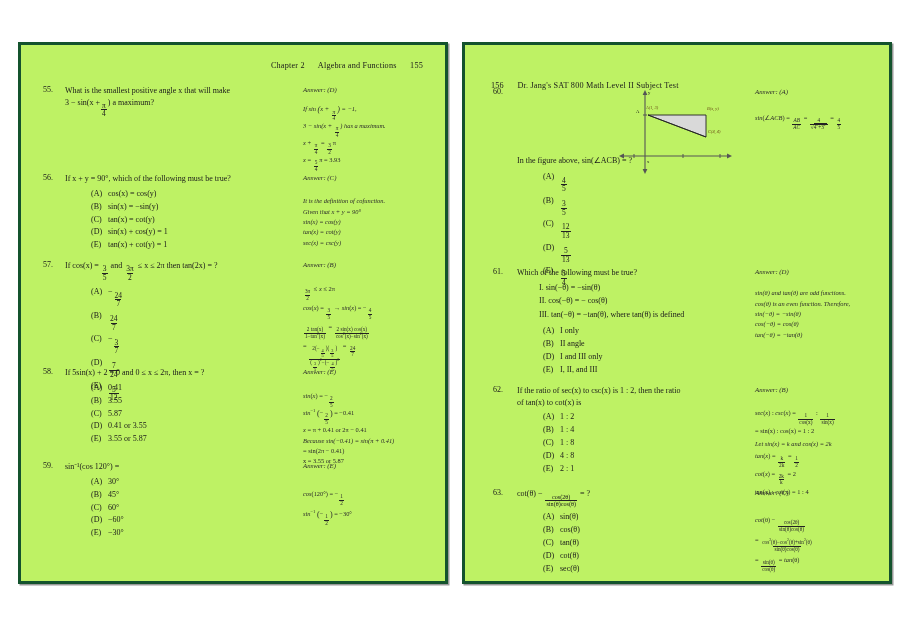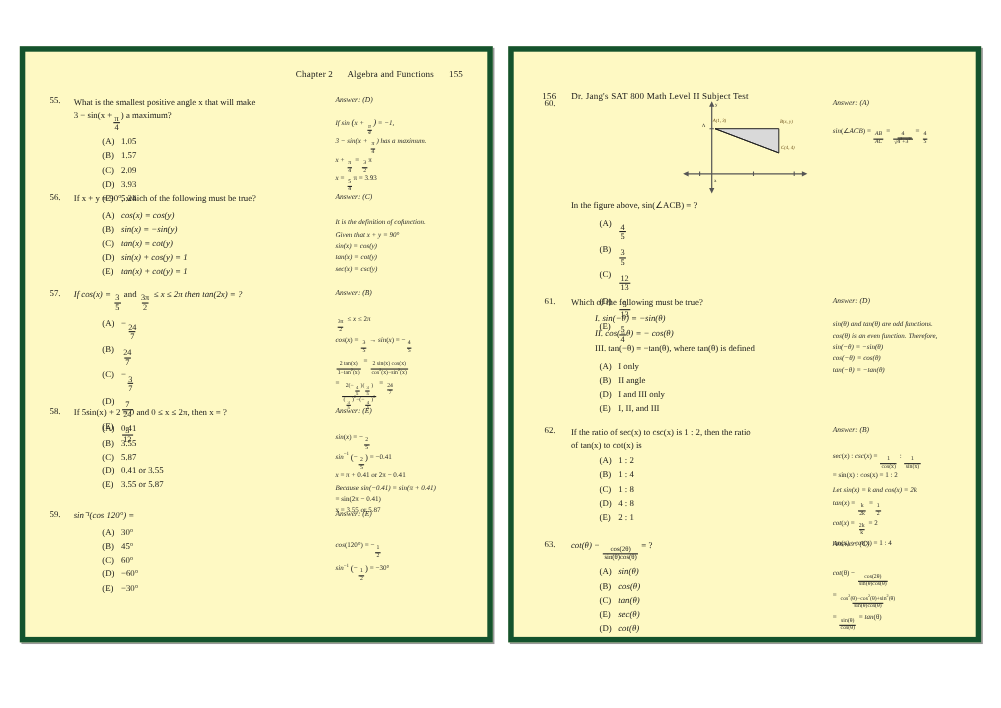--- a/index.html
+++ b/index.html
@@ -13,22 +13,22 @@
     position: relative;
     width: 910px; height: 644px;
     display: flex;
     gap: 14px;
     padding: 42px 18px 60px 18px;
     box-sizing: border-box;
   }
   .page {
     position: relative;
     flex: 1 1 0;
-    background: #fef9c3;
-    border: 5px solid #14532d;
+    background: #bef264;
+    border: 3px solid #14532d;
     box-shadow: 1.5px 1.5px 0 #999;
     box-sizing: border-box;
     overflow: hidden;
   }
   .page-inner { position: relative; width: 100%; height: 100%; }
 
   
   .hdr {
     position: absolute;
     font-size: 8.2px;
@@ -57,21 +57,21 @@
     left: 44px;
     top: 0;
     width: 225px;
     font-size: 8px;
     line-height: 1.42;
   }
   .page.right .qnum { left: 28px; font-family: Liberation Serif, serif; }
   .page.right .qbody { left: 52px; width: 222px; }
 
   .stem { font-size: 8px; line-height: 1.45; }
-  .stem i, .mi { font-style: italic; }
+  .stem i, .mi { }
   .choices {
     margin: 3px 0 0 26px;
     font-size: 8px;
     line-height: 1.62;
   }
   .choice { white-space: nowrap; }
   .choice .lab { display:inline-block; min-width: 15px; }
   .choice .val { display:inline-block; margin-left: 2px; }
 
   
@@ -153,27 +153,20 @@
 
     <div class="q" style="top:40px;">
       <div class="qnum">55.</div>
       <div class="qbody">
         <div class="stem">
           <span>What is the smallest positive angle x that will make</span><br>
           <span><span>3 − sin(x +</span><span class="fr">
                   <span class="n">π</span>
                   <span class="d">4</span>
                 </span><span>) a maximum?</span></span>
-        </div>
-        <div class="choices">
-          <div class="choice"><span class="lab">(A)</span><span class="val">1.05</span></div>
-          <div class="choice"><span class="lab">(B)</span><span class="val">1.57</span></div>
-          <div class="choice"><span class="lab">(C)</span><span class="val">2.09</span></div>
-          <div class="choice"><span class="lab">(D)</span><span class="val">3.93</span></div>
-          <div class="choice"><span class="lab">(E)</span><span class="val">5.24</span></div>
         </div>
       </div>
       <div class="ans">
         <div class="ans-tag">Answer: (D)</div>
         <div class="work">
           <div class="it">If sin <span class="paren-big">(</span>x + <span class="fr frs">
                   <span class="n">π</span>
                   <span class="d">4</span>
                 </span><span class="paren-big">)</span> = −1,</div>
           <div class="it">3 − sin(x + <span class="fr frs">
@@ -396,21 +389,21 @@
             <line x1="31" y1="26" x2="89" y2="48" stroke="#222" stroke-width="0.9"></line>
           </svg>
           <span class="fig-label" style="left:29px; top:16px;">A(1, 3)</span>
           <span class="fig-label" style="left:90px; top:17px;">B(x, y)</span>
           <span class="fig-label" style="left:91px; top:40px;">C(4, 4)</span>
           <span class="fig-pt" style="left:19px; top:20px;">A</span>
           <span class="fig-pt" style="left:31px; top:1px;">y</span>
           <span class="fig-pt" style="left:30px; top:70px;">x</span>
         </div>
 
-        <div class="bottom-q" style="margin-top:92px">In the figure above, sin(∠ACB) = ?</div>
+        <div class="bottom-q" style="margin-top:68px">In the figure above, sin(∠ACB) = ?</div>
         <div class="choices" style="line-height:1.95">
           <div class="choice"><span class="lab">(A)</span><span class="val"><span class="fr">
                     <span class="n">4</span>
                     <span class="d">5</span>
                   </span></span></div>
           <div class="choice"><span class="lab">(B)</span><span class="val"><span class="fr">
                     <span class="n">3</span>
                     <span class="d">5</span>
                   </span></span></div>
           <div class="choice"><span class="lab">(C)</span><span class="val"><span class="fr">
@@ -523,22 +516,22 @@
           <span class="fr">
                 <span class="n frs">cos(2θ)</span>
                 <span class="d frs">sin(θ)cos(θ)</span>
               </span>
           <span>= ?</span>
         </div>
         <div class="choices" style="margin-left:26px">
           <div class="choice"><span class="lab">(A)</span><span class="val mi">sin(θ)</span></div>
           <div class="choice"><span class="lab">(B)</span><span class="val mi">cos(θ)</span></div>
           <div class="choice"><span class="lab">(C)</span><span class="val mi">tan(θ)</span></div>
+          <div class="choice"><span class="lab">(D)</span><span class="val mi">cot(θ)</span></div>
           <div class="choice"><span class="lab">(E)</span><span class="val mi">sec(θ)</span></div>
-          <div class="choice"><span class="lab">(D)</span><span class="val mi">cot(θ)</span></div>
         </div>
       </div>
       <div class="ans">
         <div class="ans-tag">Answer: (C)</div>
         <div class="work" style="margin-top:14px;line-height:2.4">
           <div><span class="it">cot</span>(θ) − <span class="fr frs">
                   <span class="n">cos(2θ)</span>
                   <span class="d">sin(θ)cos(θ)</span>
                 </span></div>
           <div>= <span class="fr frs">

